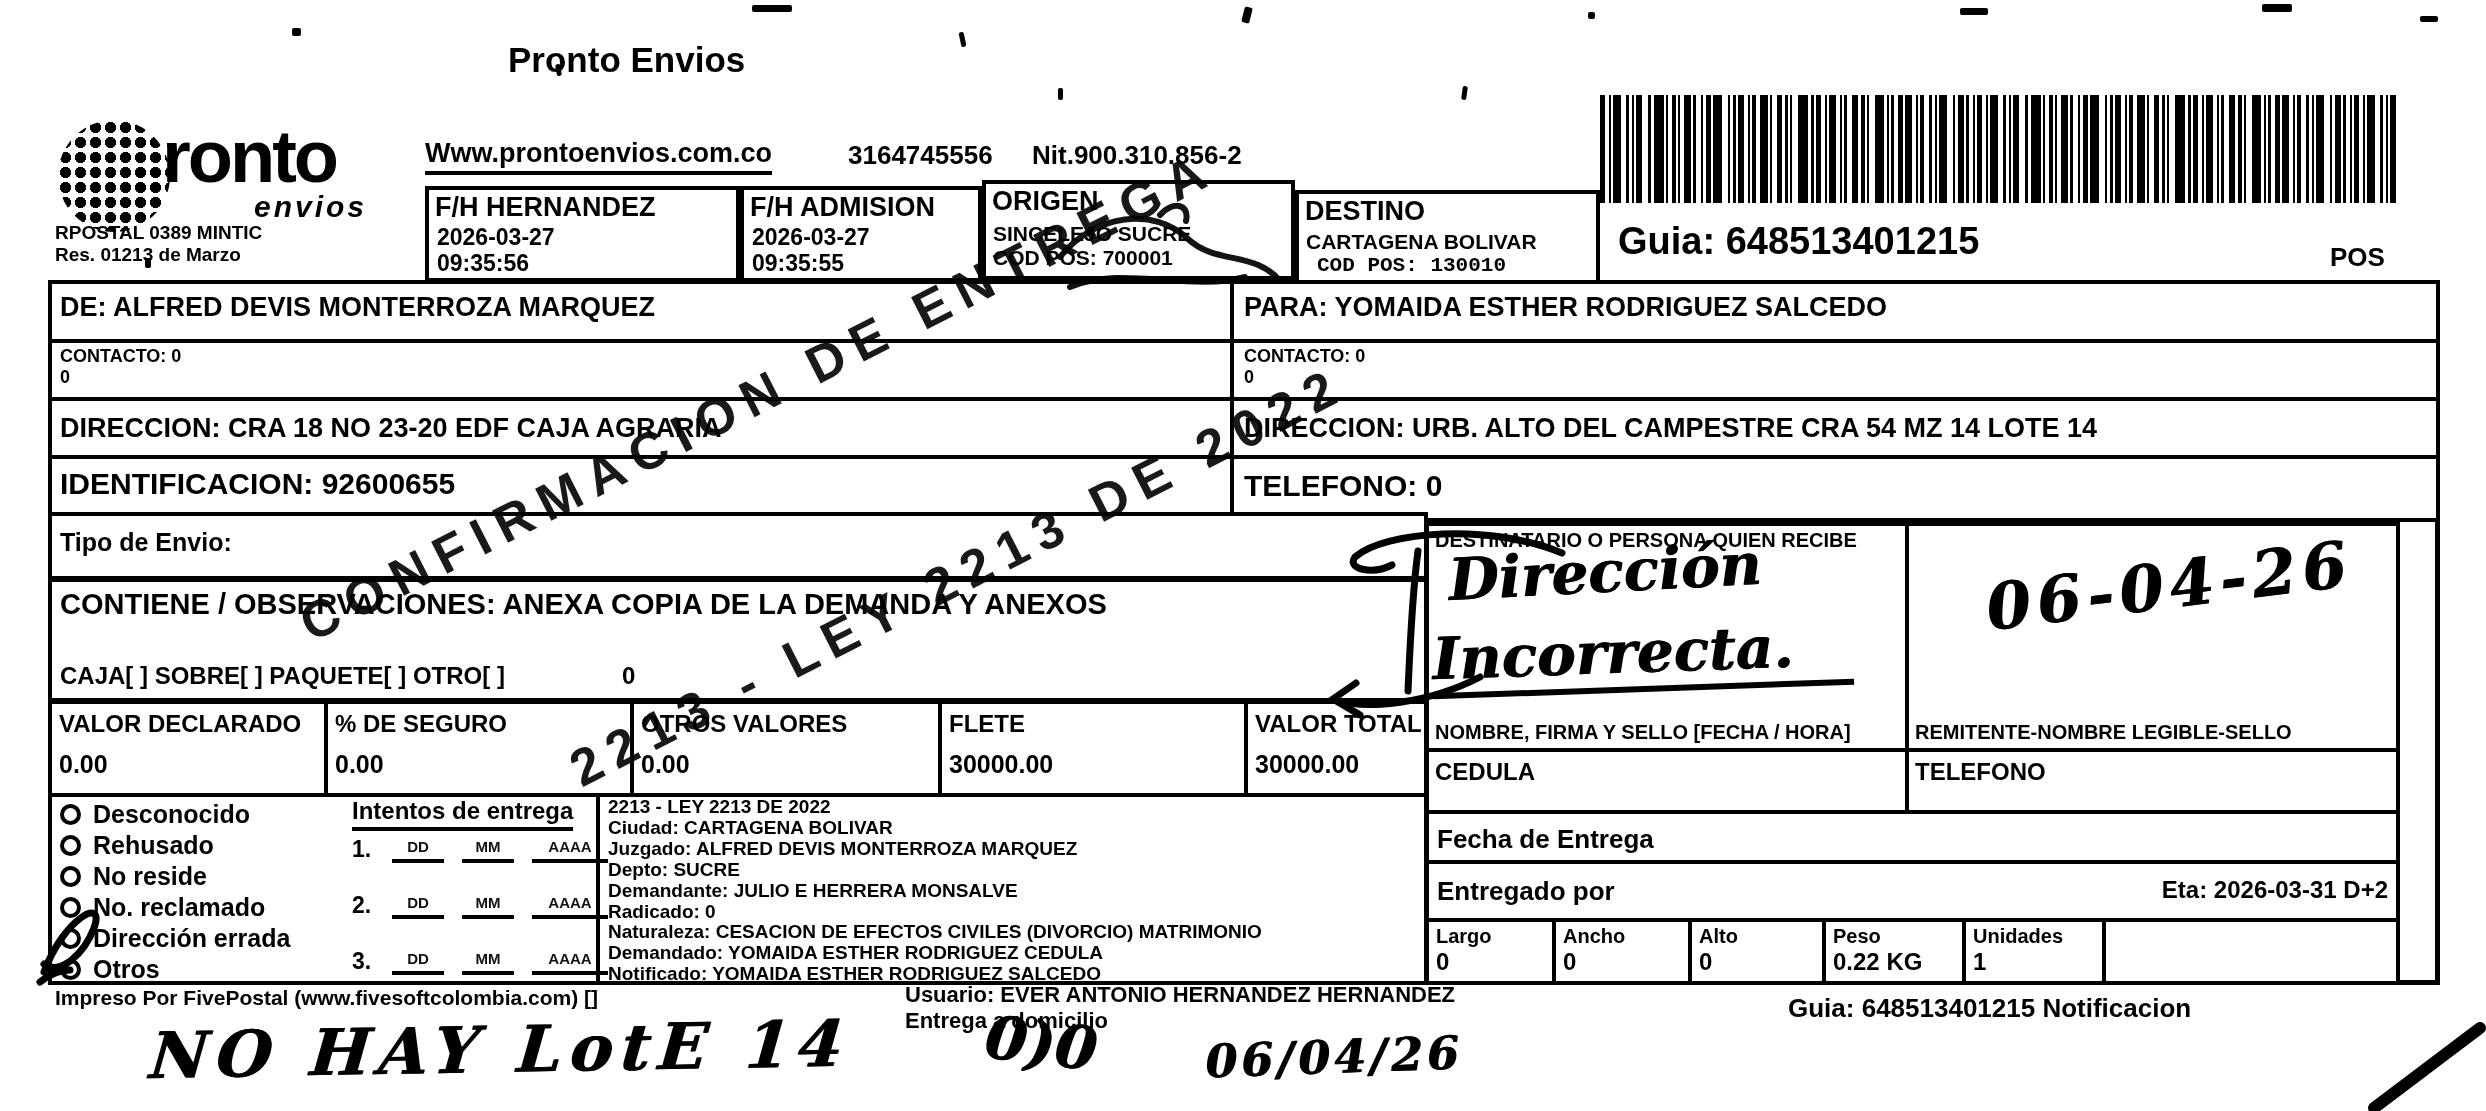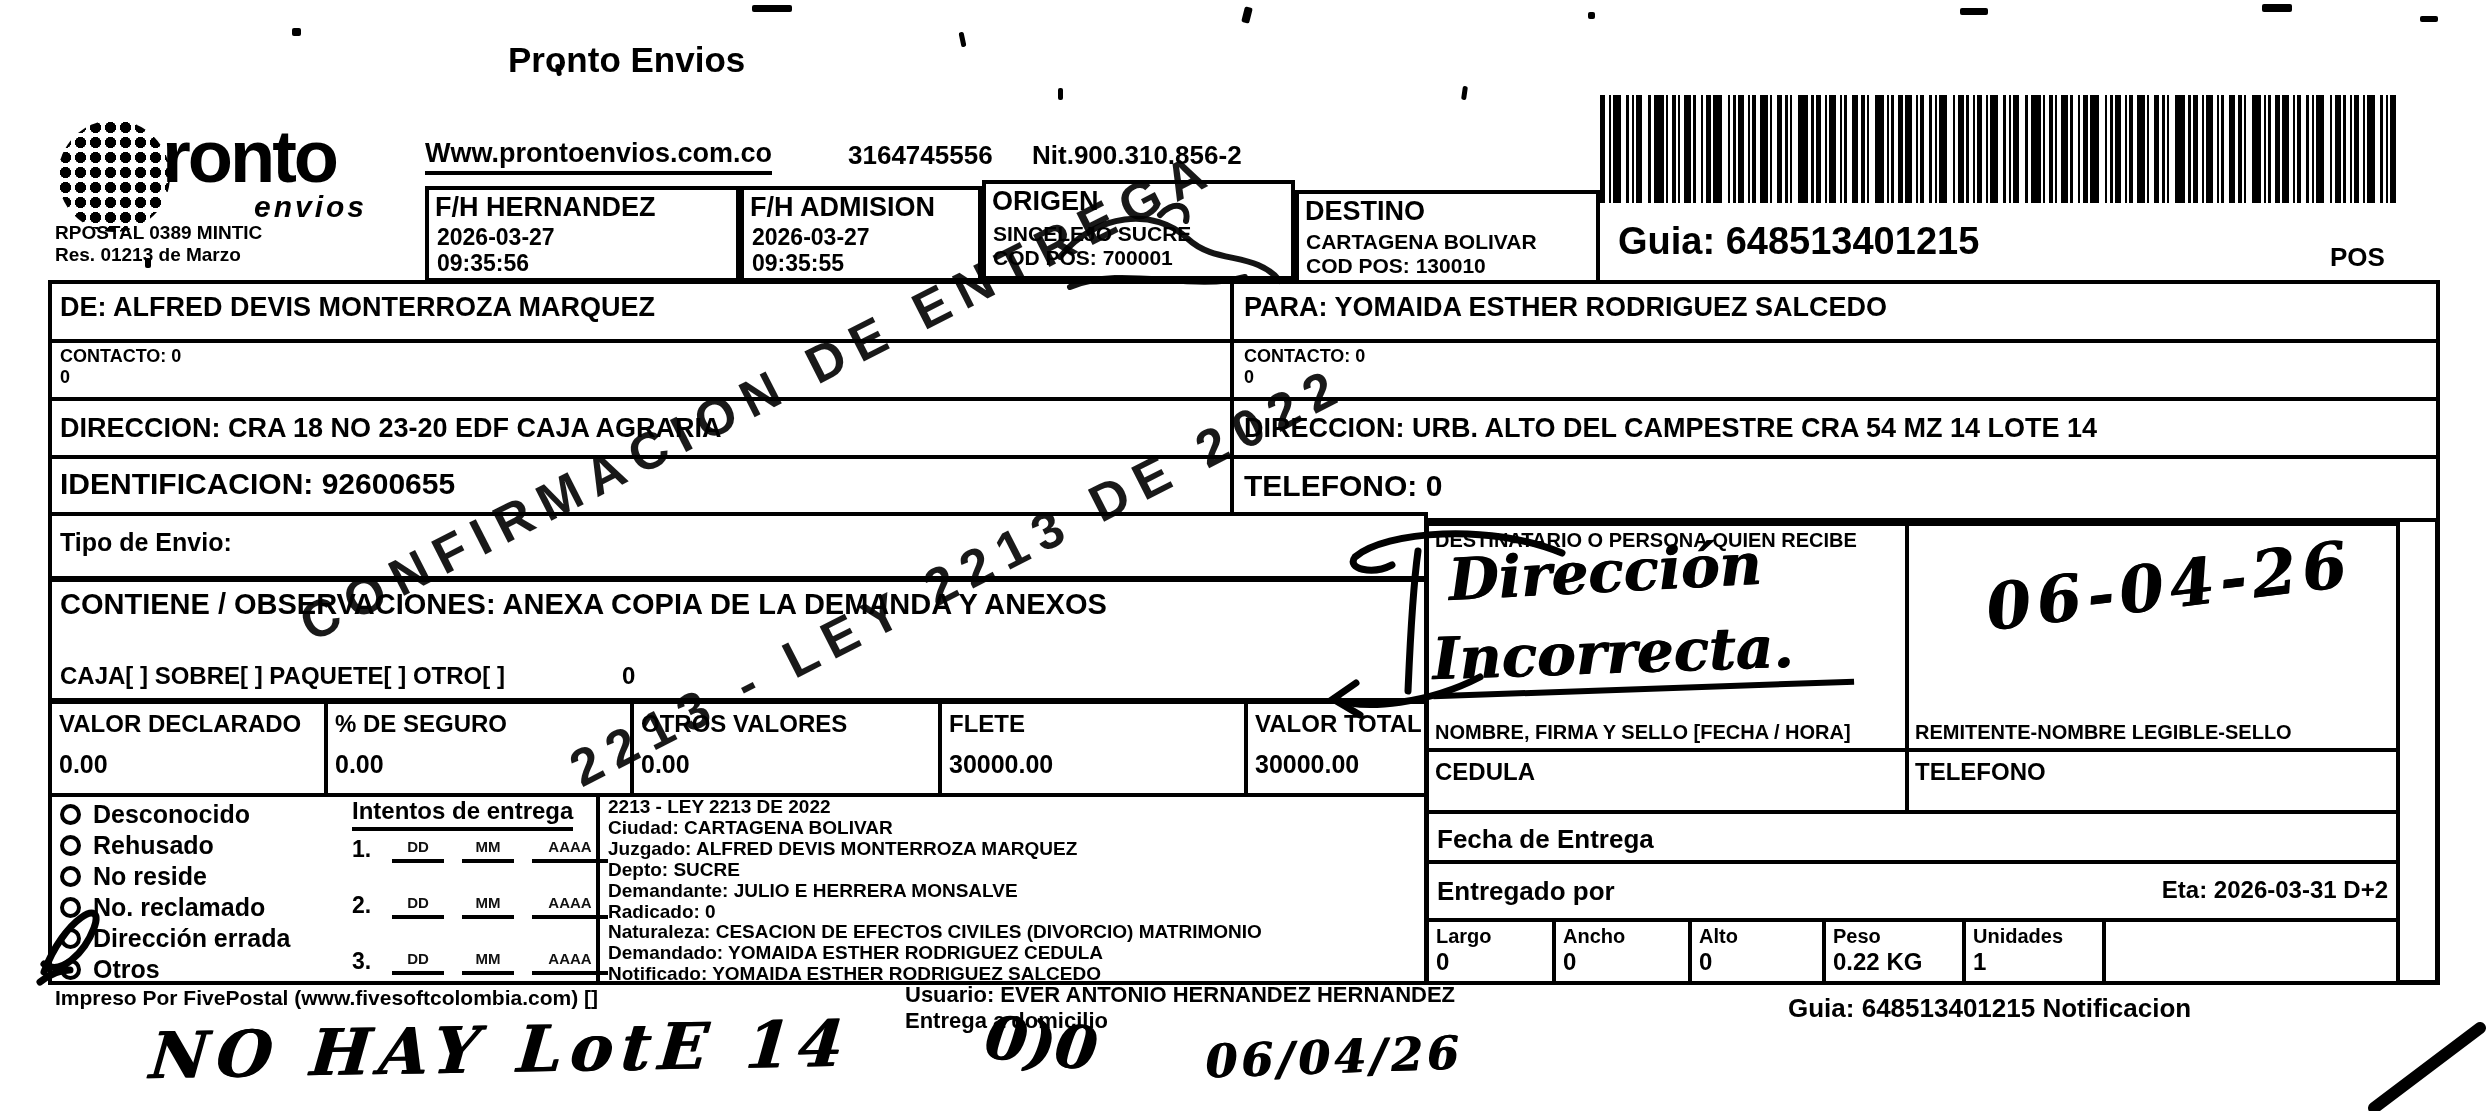--- a/index.html
+++ b/index.html
@@ -73,21 +73,21 @@
     <div class="b abs" style="left:8px;top:60px;font-size:23px;">09:35:55</div>
   </div>
   <div class="box" style="left:982px;top:180px;width:313px;height:100px;">
     <div class="b abs" style="left:6px;top:2px;font-size:27px;">ORIGEN</div>
     <div class="b abs" style="left:7px;top:38px;font-size:21px;">SINCELEJO SUCRE</div>
     <div class="b abs" style="left:7px;top:62px;font-size:21px;">COD POS: 700001</div>
   </div>
   <div class="box" style="left:1295px;top:190px;width:305px;height:98px;">
     <div class="b abs" style="left:6px;top:2px;font-size:27px;">DESTINO</div>
     <div class="b abs" style="left:7px;top:36px;font-size:21px;">CARTAGENA BOLIVAR</div>
-    <div class="b abs" style="left:7px;top:60px;font-size:21px;">COD POS: 130010</div>
+    <div class="b abs" style="left:18px;top:60px;font-size:21px;font-family:Liberation Mono, monospace;">COD POS: 130010</div>
   </div>
 
   <div id="barcode">
       <div style="flex: 0 0 auto; background: rgb(0, 0, 0); width: 5px; margin-right: 4px;"></div>
       <div style="flex: 0 0 auto; background: rgb(0, 0, 0); width: 2px; margin-right: 2px;"></div>
       <div style="flex: 0 0 auto; background: rgb(0, 0, 0); width: 8px; margin-right: 5px;"></div>
       <div style="flex: 0 0 auto; background: rgb(0, 0, 0); width: 3px; margin-right: 3px;"></div>
       <div style="flex: 0 0 auto; background: rgb(0, 0, 0); width: 2px; margin-right: 2px;"></div>
       <div style="flex: 0 0 auto; background: rgb(0, 0, 0); width: 6px; margin-right: 6px;"></div>
       <div style="flex: 0 0 auto; background: rgb(0, 0, 0); width: 3px; margin-right: 3px;"></div>

